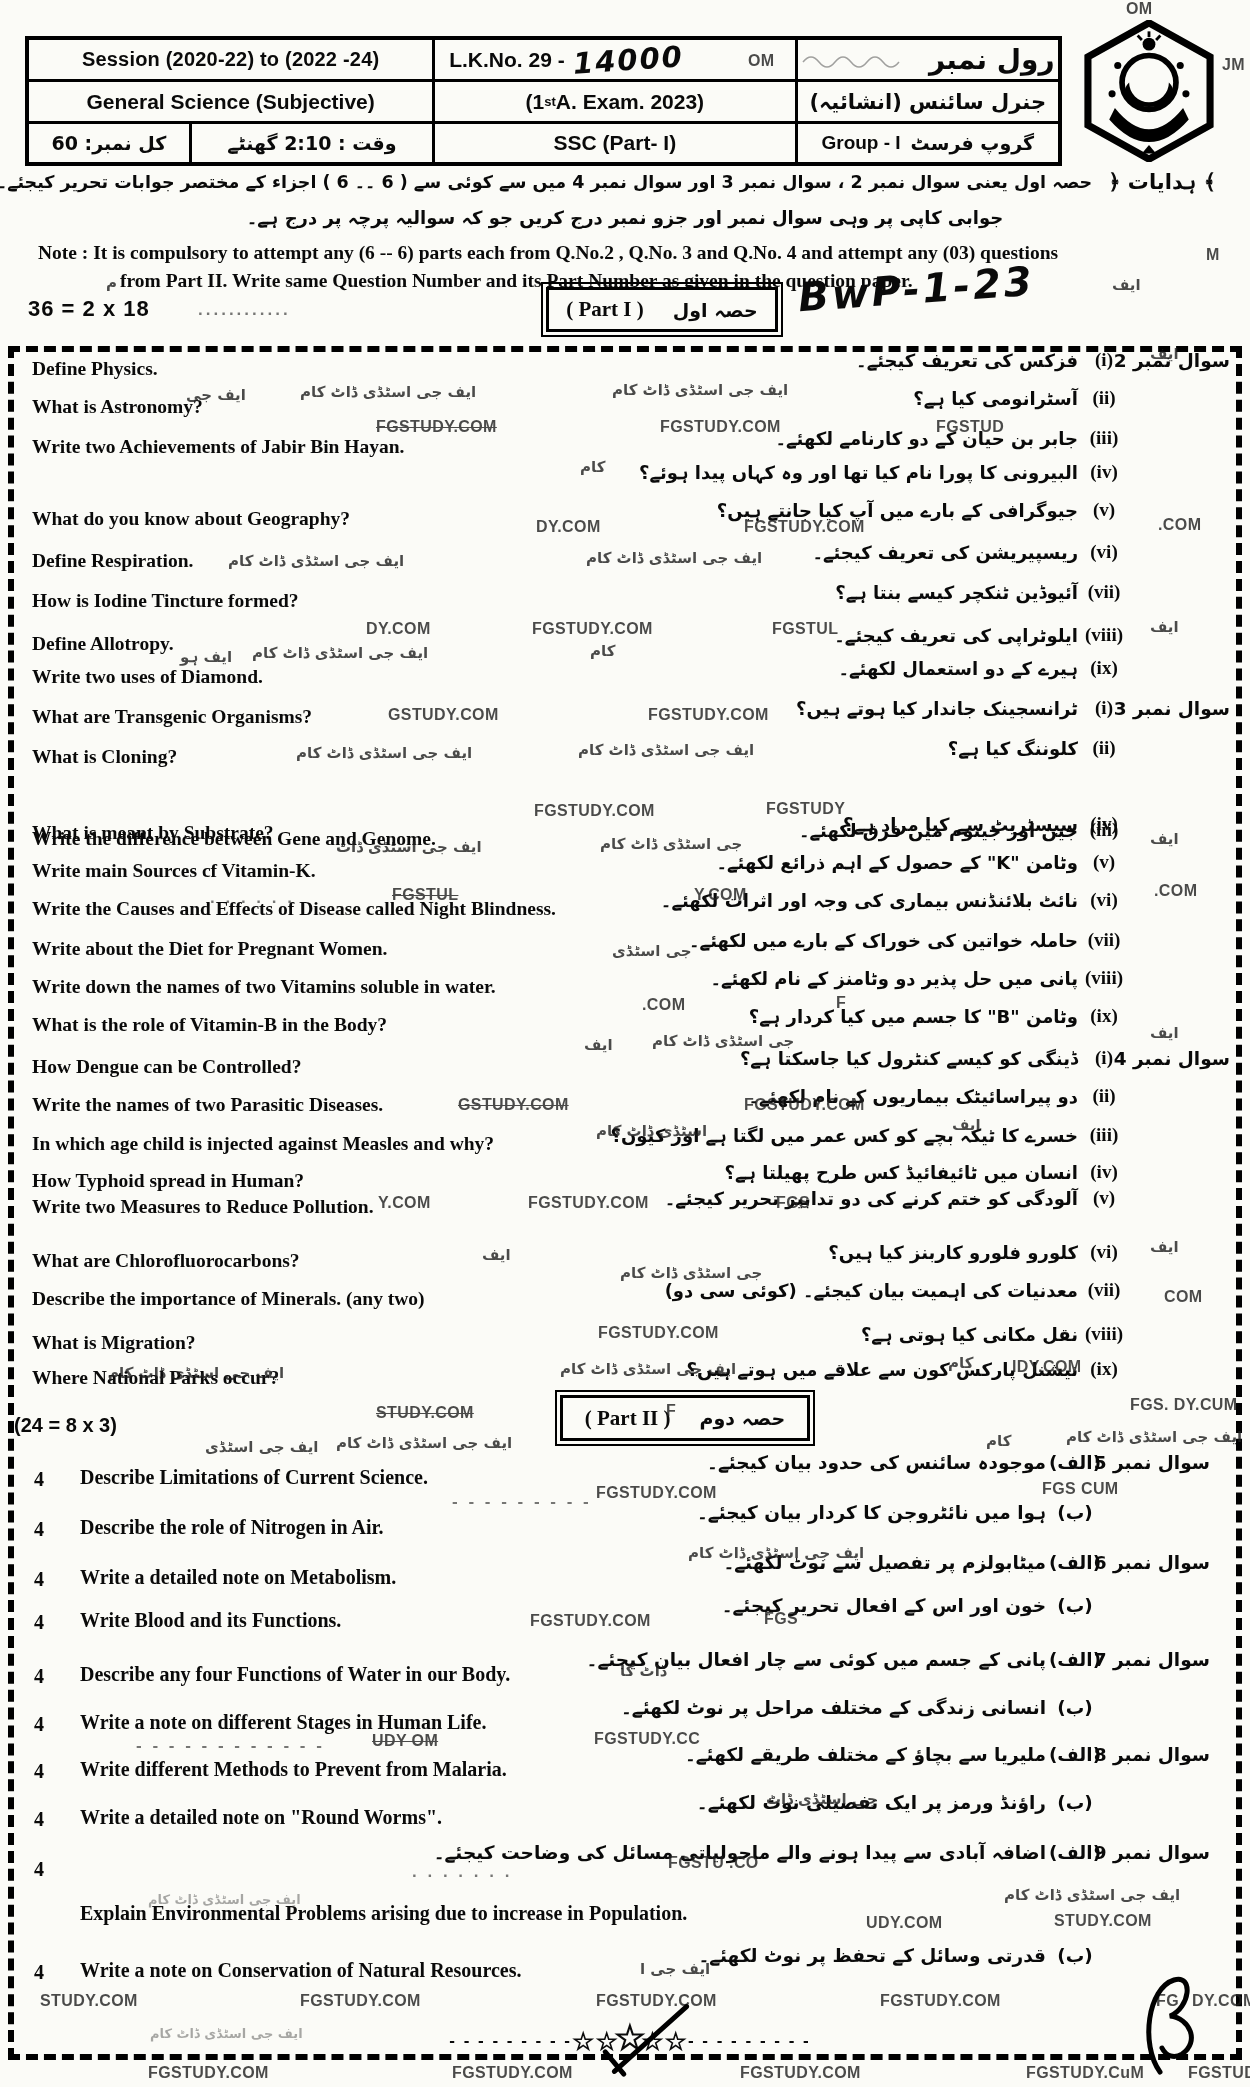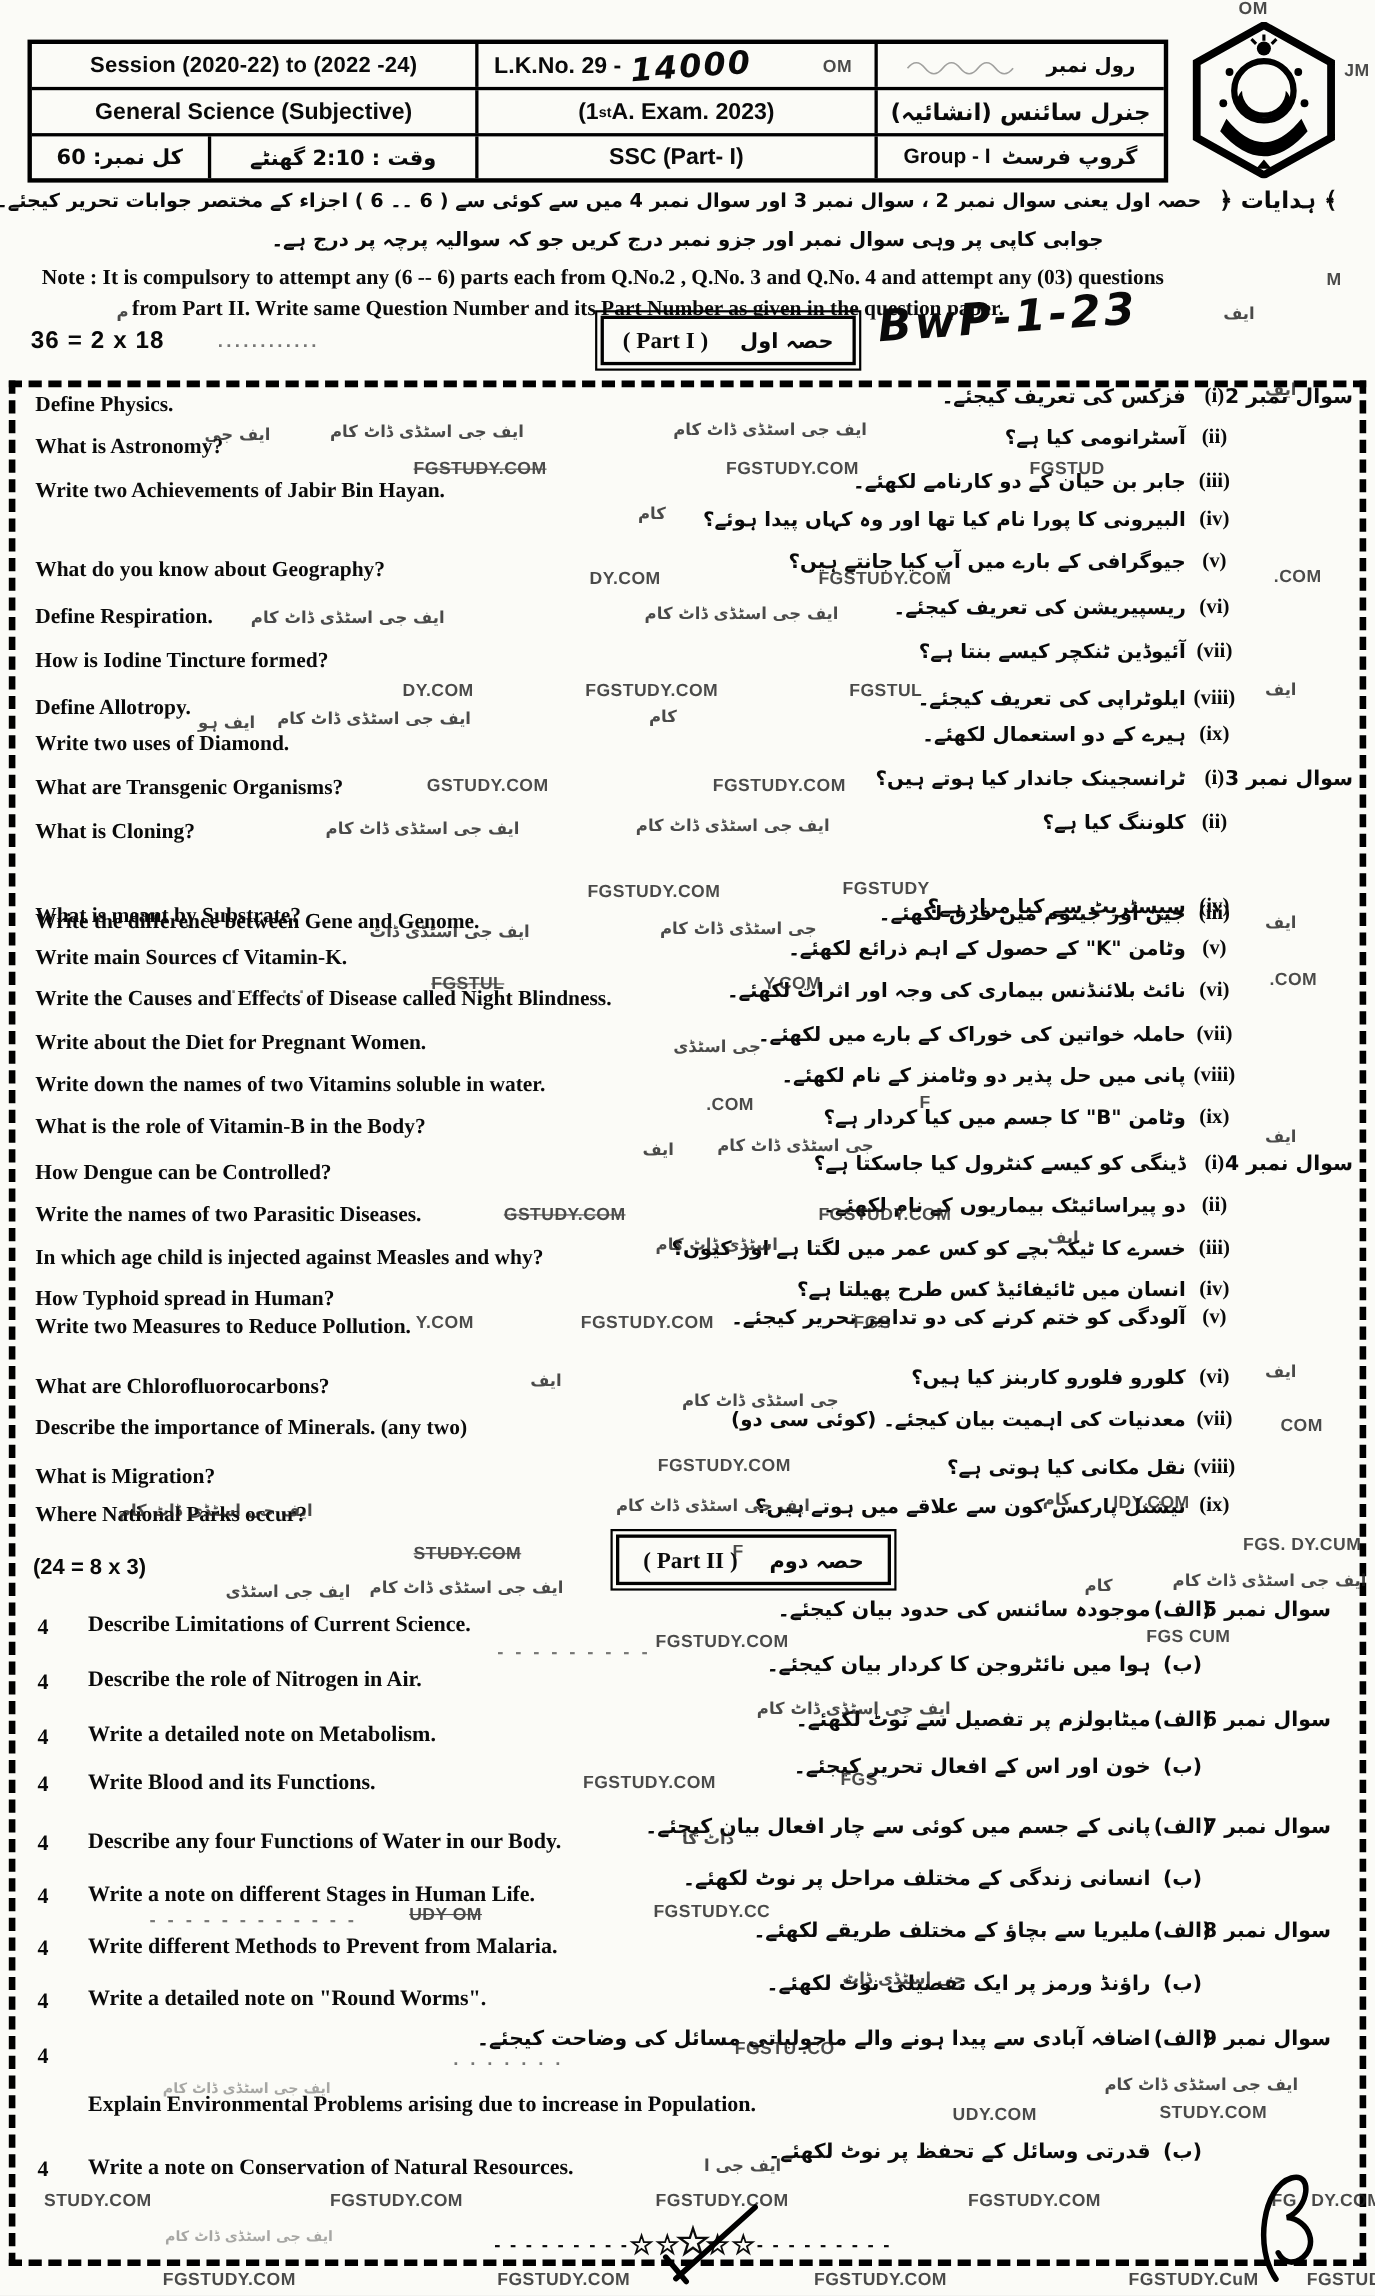--- a/index.html
+++ b/index.html
@@ -11,21 +11,21 @@
   .hdr-table { position:absolute; left:25px; top:36px; width:1037px; border:4px solid #000; background:#fbfbf7; }
   .hrow { display:flex; border-bottom:3px solid #000; }
   .hrow:last-child { border-bottom:none; }
   .hcell { border-right:3px solid #000; display:flex; align-items:center; justify-content:center; font-weight:bold; overflow:hidden; }
   .hcell:last-child { border-right:none; }
   .h1 { height:42px; } .h2 { height:42px; } .h3 { height:38px; }
   .c-session { width:407px; font-size:20px; letter-spacing:.2px; }
   .c-lk { width:363px; font-size:21px; justify-content:flex-start; padding-left:14px; }
   .c-roll { width:261px; }
   .ur { font-family:"DejaVu Sans",sans-serif; }
-  .roll-ur { font-size:18px; font-weight:700; }
+  .roll-ur { font-size:28px; font-weight:700; }
   .hand-lk { font-family:"DejaVu Sans",sans-serif; font-style:italic; font-weight:600; font-size:29px;
              transform:rotate(-4deg); margin-left:8px; letter-spacing:2px; }
   .c-subj { width:407px; font-size:21px; }
   .c-exam { width:363px; font-size:21px; }
   .c-exam sup { font-size:13px; }
   .subj-ur { font-size:21px; font-weight:700; }
   .c-total { width:163px; font-size:19px; font-weight:700; }
   .c-time { width:244px; font-size:19px; font-weight:700; }
   .c-ssc { width:363px; font-size:21px; }
   .c-group { width:261px; gap:10px; font-size:19px; }
@@ -46,21 +46,21 @@
   
   .m36 { position:absolute; top:296px; left:28px; font:700 22px "Liberation Sans",sans-serif; letter-spacing:1px; }
   .partbox { position:absolute; border:3px solid #000; outline:2px solid #000; outline-offset:3px;
              display:flex; align-items:center; justify-content:center; gap:16px; background:#fbfbf7; }
   .p1box { top:287px; left:546px; width:232px; height:45px; }
   .p2box { top:1395px; left:560px; width:250px; height:46px; }
   .partbox .pen { font:700 21px "Liberation Serif",serif; white-space:nowrap; }
   .partbox .pur { font:700 19px "DejaVu Sans",sans-serif; white-space:nowrap;margin-left:13px; }
   .handcode { position:absolute; top:266px; left:798px; font:italic 600 40px "DejaVu Sans",sans-serif;
               transform:rotate(-4deg); letter-spacing:3px; }
-  .m24 { position:absolute; top:1414px; left:30px; font:700 20px "Liberation Sans",sans-serif; }
+  .m24 { position:absolute; top:1414px; left:14px; font:700 20px "Liberation Sans",sans-serif; }
 
   
   .bigbox { position:absolute; left:8px; top:346px; width:1234px; height:1714px; border:6px dashed #000; }
 
   
   .p1row { position:absolute; left:32px; right:20px; height:34px; }
   .p1row .en { position:absolute; left:0; top:6px; font:700 19.5px "Liberation Serif",serif; white-space:nowrap; }
   .p1row .rt { position:absolute; right:0; top:-3px; display:flex; align-items:center; }
   .p1row .urq { font:700 18px "DejaVu Sans",sans-serif; direction:rtl; white-space:nowrap; }
   .num  { width:52px; text-align:center; font:700 19px "Liberation Serif",serif; flex:none; }

